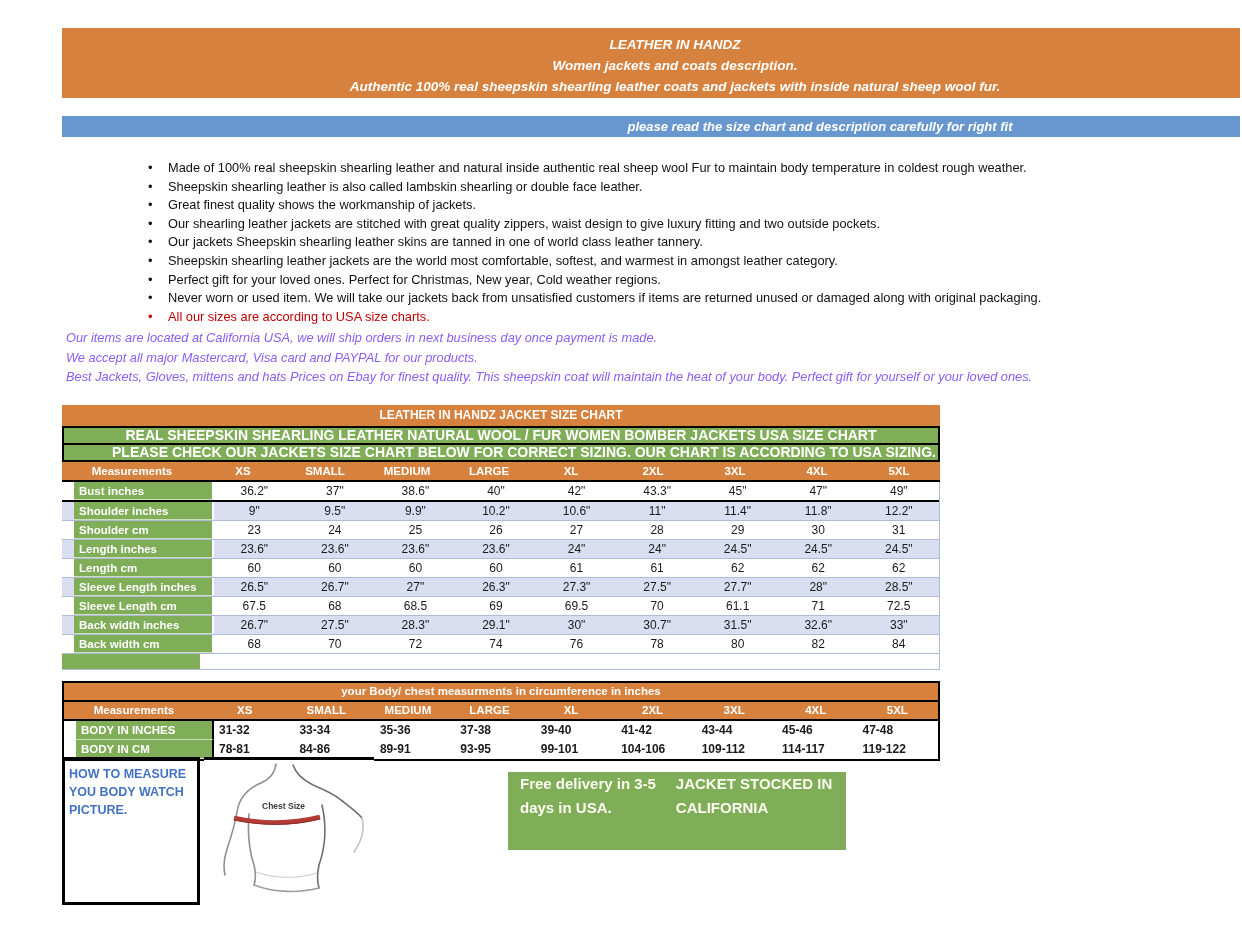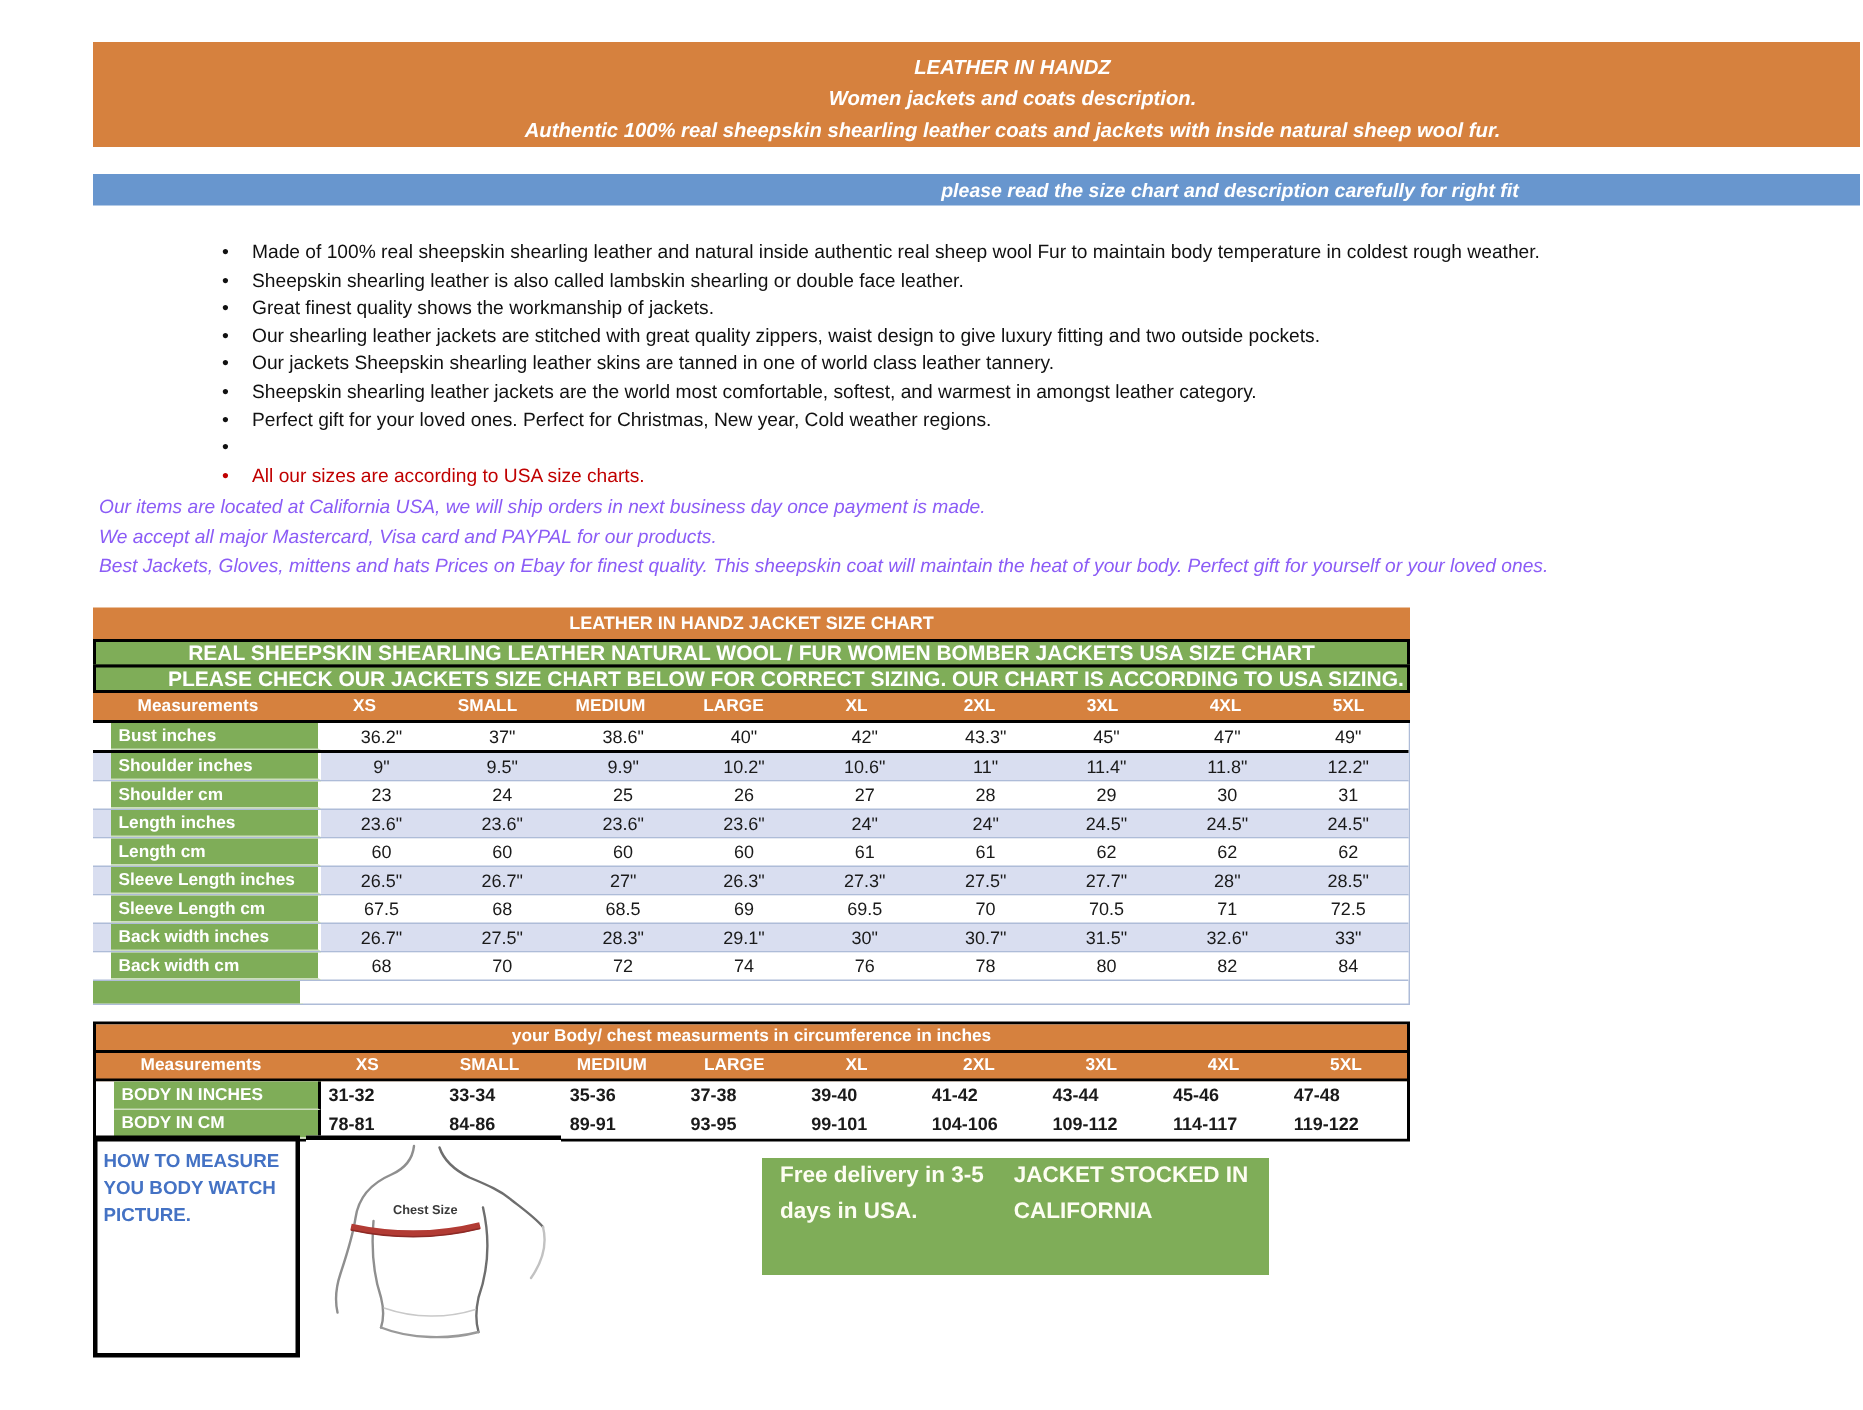--- a/index.html
+++ b/index.html
@@ -110,20 +110,21 @@
         <span>Sheepskin shearling leather jackets are the world most comfortable, softest, and warmest in amongst leather category.</span>
       </div>
 
       <div class="bullet-row">
         <span class="dot"></span>
         <span>Perfect gift for your loved ones. Perfect for Christmas, New year, Cold weather regions.</span>
       </div>
 
       <div class="bullet-row">
         <span class="dot"></span>
+        <span>Never worn or used item. We will take our jackets back from unsatisfied customers if items are returned unused or damaged along with original packaging.</span>
       </div>
     </div>
   <div class="bullets" style="top:308px">
     <div class="bullet-row red">
       <span class="dot"></span>
       <span>All our sizes are according to USA size charts.</span>
     </div>
   </div>
 
   <div class="intro">
@@ -244,21 +245,21 @@
         </div>
 
         <div class="trow">
           <div class="lcell">Sleeve Length cm</div>
           <div class="vcell">67.5</div>
           <div class="vcell">68</div>
           <div class="vcell">68.5</div>
           <div class="vcell">69</div>
           <div class="vcell">69.5</div>
           <div class="vcell">70</div>
-          <div class="vcell">70.5</div>
+          <div class="vcell">61.1</div>
           <div class="vcell">71</div>
           <div class="vcell">72.5</div>
         </div>
 
         <div class="trow">
           <div class="lcell">Back width inches</div>
           <div class="vcell">26.7"</div>
           <div class="vcell">27.5"</div>
           <div class="vcell">28.3"</div>
           <div class="vcell">29.1"</div>

